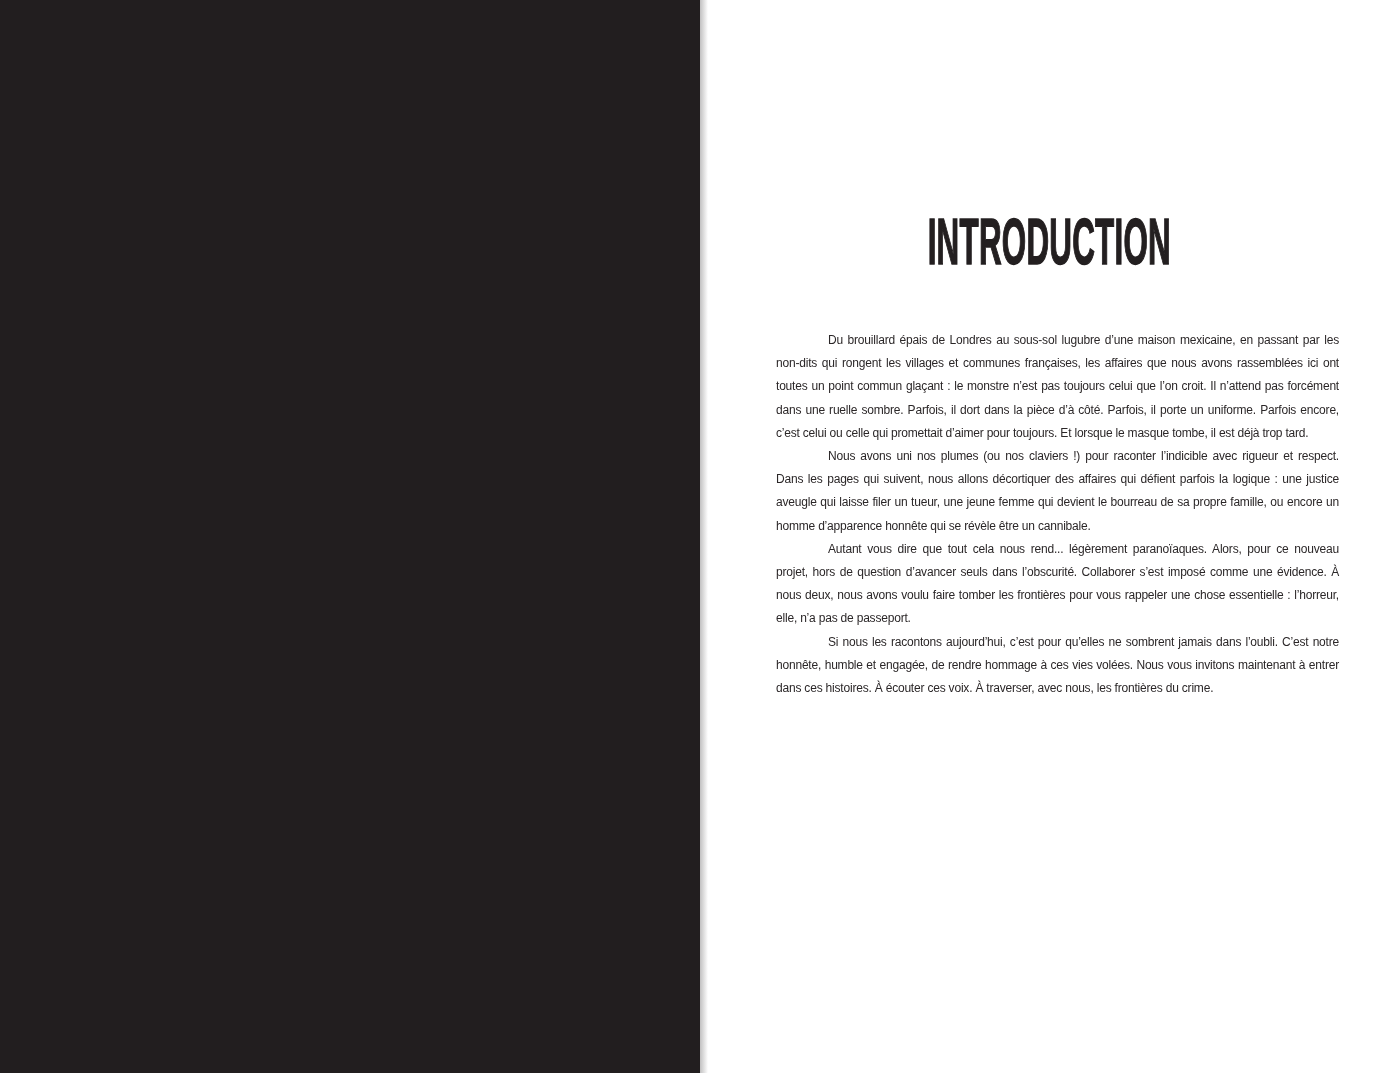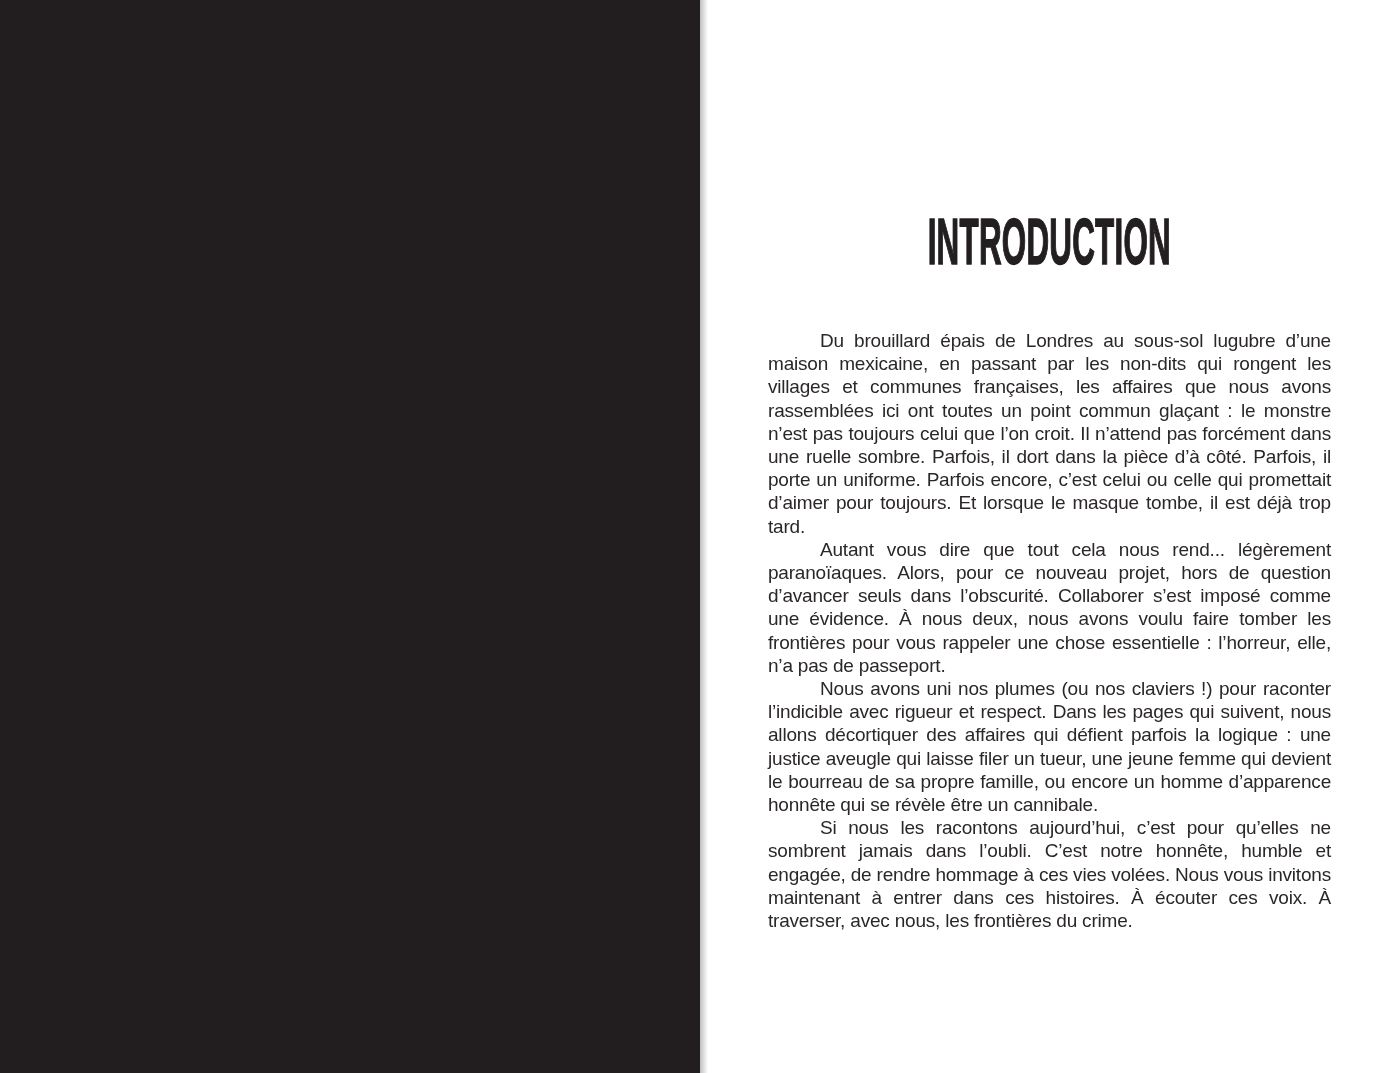--- a/index.html
+++ b/index.html
@@ -55,25 +55,25 @@
     line-height: 1;
     color: #231f20;
     letter-spacing: 0.5px;
     transform: scaleX(0.49);
     transform-origin: 50% 0;
     -webkit-text-stroke: 1.5px #231f20;
     white-space: nowrap;
   }
   .body-block {
     position: absolute;
-    left: 68px;
+    left: 76px;
     top: 329px;
     width: 563px;
     color: #2b2728;
-    font-size: 19px;
+    font-size: 12px;
     line-height: 23.2px;
     letter-spacing: -0.2px;
     text-align: justify;
     hyphens: auto;
     -webkit-hyphens: auto;
   }
   .body-block p {
     margin: 0;
     text-indent: 52px;
   }
@@ -87,19 +87,19 @@
 
   <div class="page-right">
     <div class="gutter-shadow"></div>
 
     <div class="title-wrap">
       <h1 class="chapter-title">INTRODUCTION</h1>
     </div>
 
     <div class="body-block">
       <p>Du brouillard épais de Londres au sous-sol lugubre d’une maison mexicaine, en passant par les non-dits qui rongent les villages et communes françaises, les affaires que nous avons rassemblées ici ont toutes un point commun glaçant : le monstre n’est pas toujours celui que l’on croit. Il n’attend pas forcément dans une ruelle sombre. Parfois, il dort dans la pièce d’à côté. Parfois, il porte un uniforme. Parfois encore, c’est celui ou celle qui promettait d’aimer pour toujours. Et lorsque le masque tombe, il est déjà trop tard.</p>
+      <p>Nous avons uni nos plumes (ou nos claviers !) pour raconter l’indicible avec rigueur et respect. Dans les pages qui suivent, nous allons décortiquer des affaires qui défient parfois la logique : une justice aveugle qui laisse filer un tueur, une jeune femme qui devient le bourreau de sa propre famille, ou encore un homme d’apparence honnête qui se révèle être un cannibale.</p>
       <p>Autant vous dire que tout cela nous rend... légèrement paranoïaques. Alors, pour ce nouveau projet, hors de question d’avancer seuls dans l’obscurité. Collaborer s’est imposé comme une évidence. À nous deux, nous avons voulu faire tomber les frontières pour vous rappeler une chose essentielle : l’horreur, elle, n’a pas de passeport.</p>
-      <p>Nous avons uni nos plumes (ou nos claviers !) pour raconter l’indicible avec rigueur et respect. Dans les pages qui suivent, nous allons décortiquer des affaires qui défient parfois la logique : une justice aveugle qui laisse filer un tueur, une jeune femme qui devient le bourreau de sa propre famille, ou encore un homme d’apparence honnête qui se révèle être un cannibale.</p>
       <p>Si nous les racontons aujourd’hui, c’est pour qu’elles ne sombrent jamais dans l’oubli. C’est notre honnête, humble et engagée, de rendre hommage à ces vies volées. Nous vous invitons maintenant à entrer dans ces histoires. À écouter ces voix. À traverser, avec nous, les frontières du crime.</p>
     </div>
   </div>
 
 </div>
 
 </body></html>

